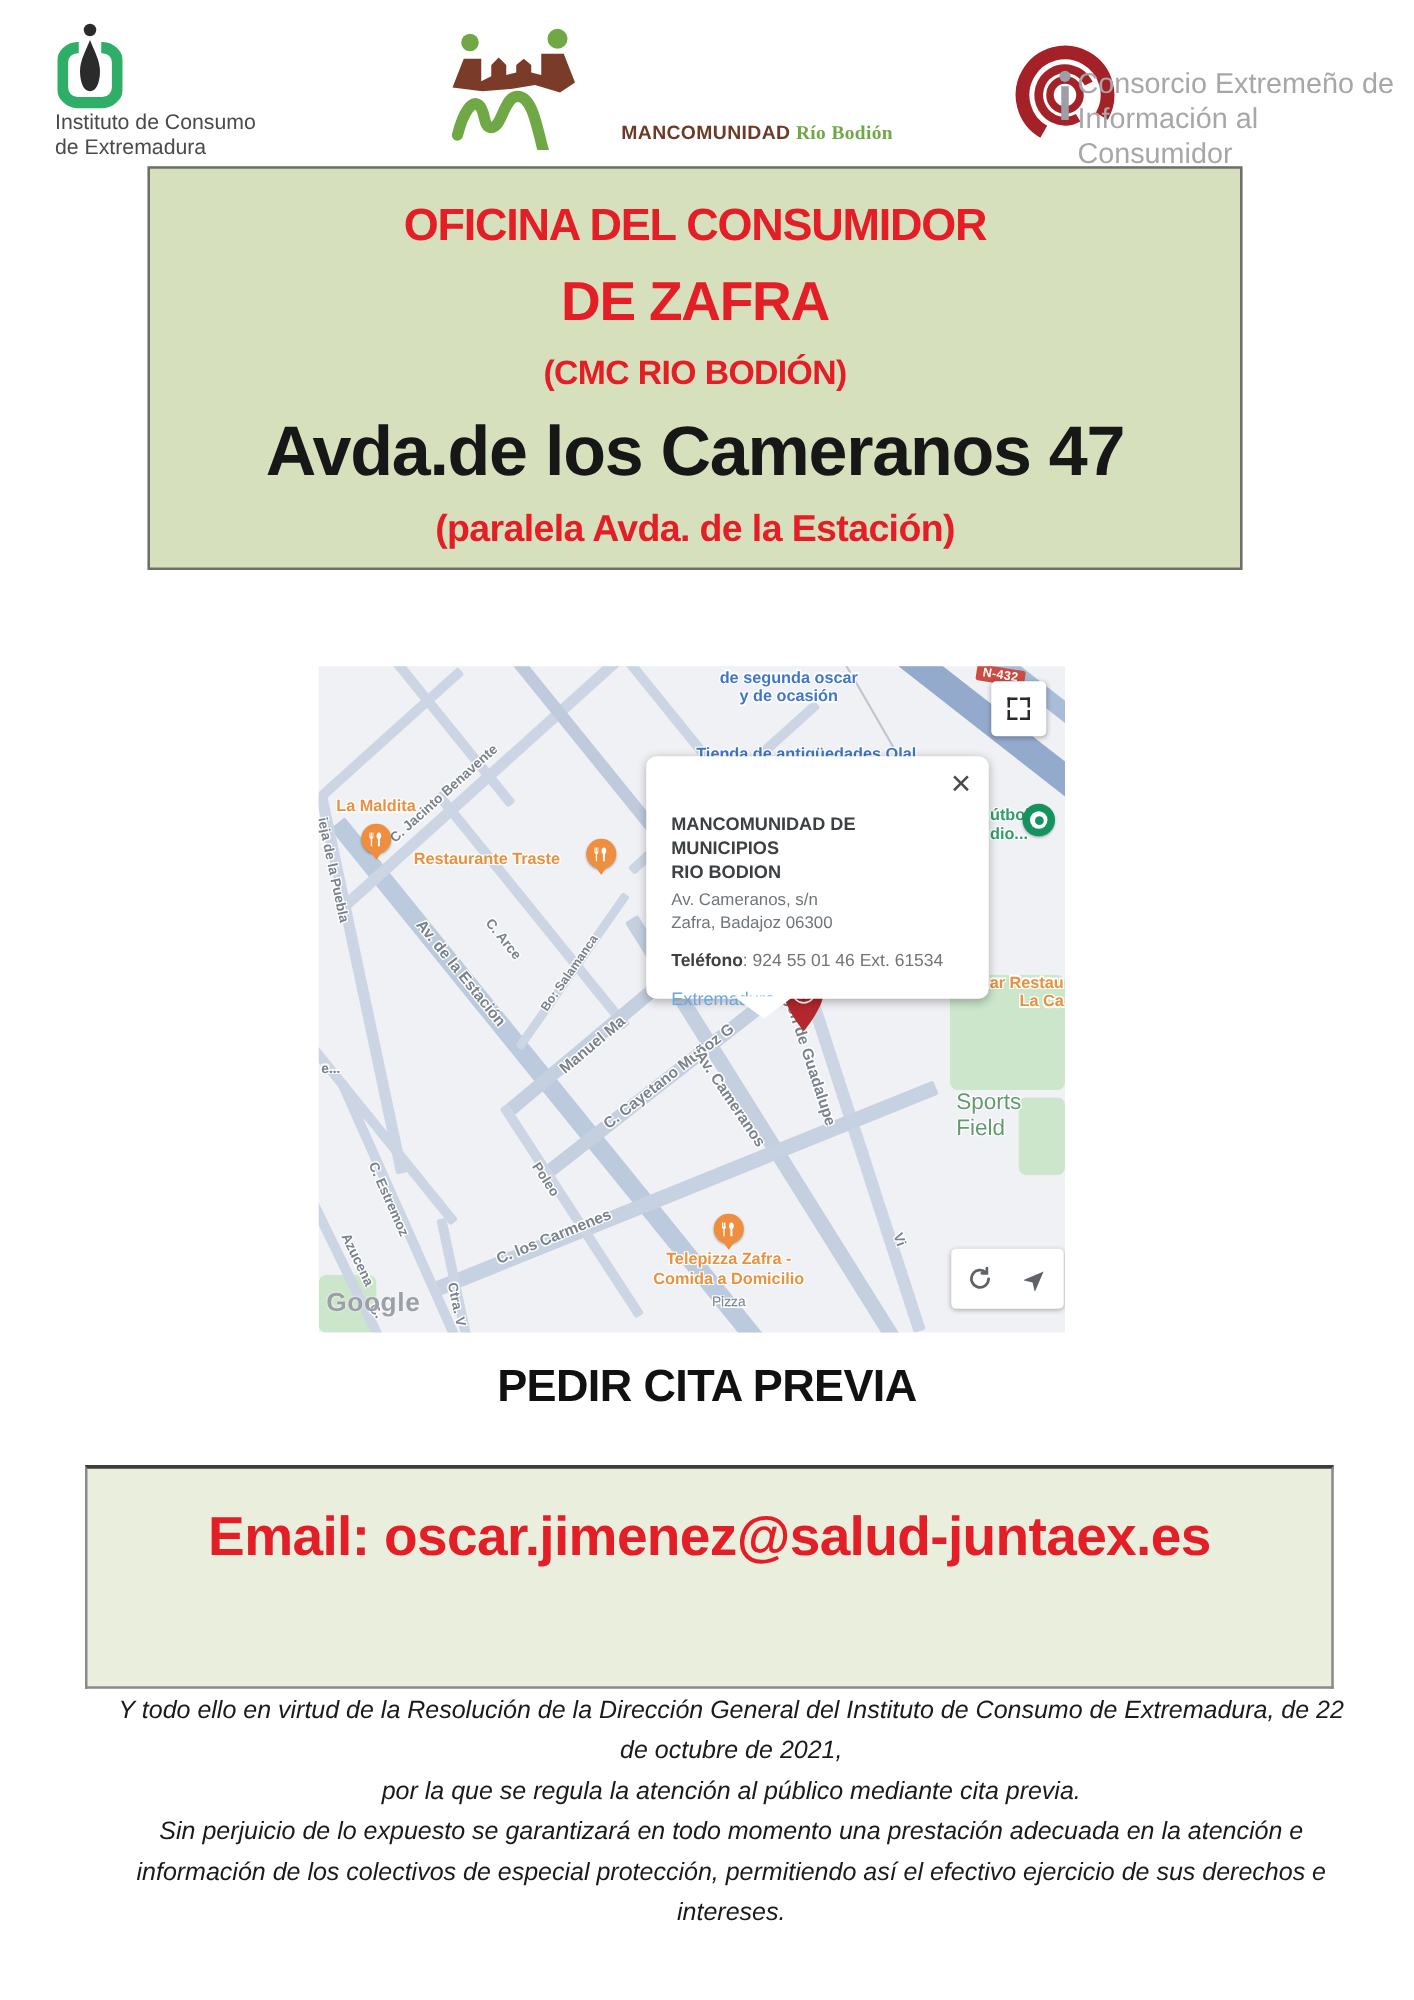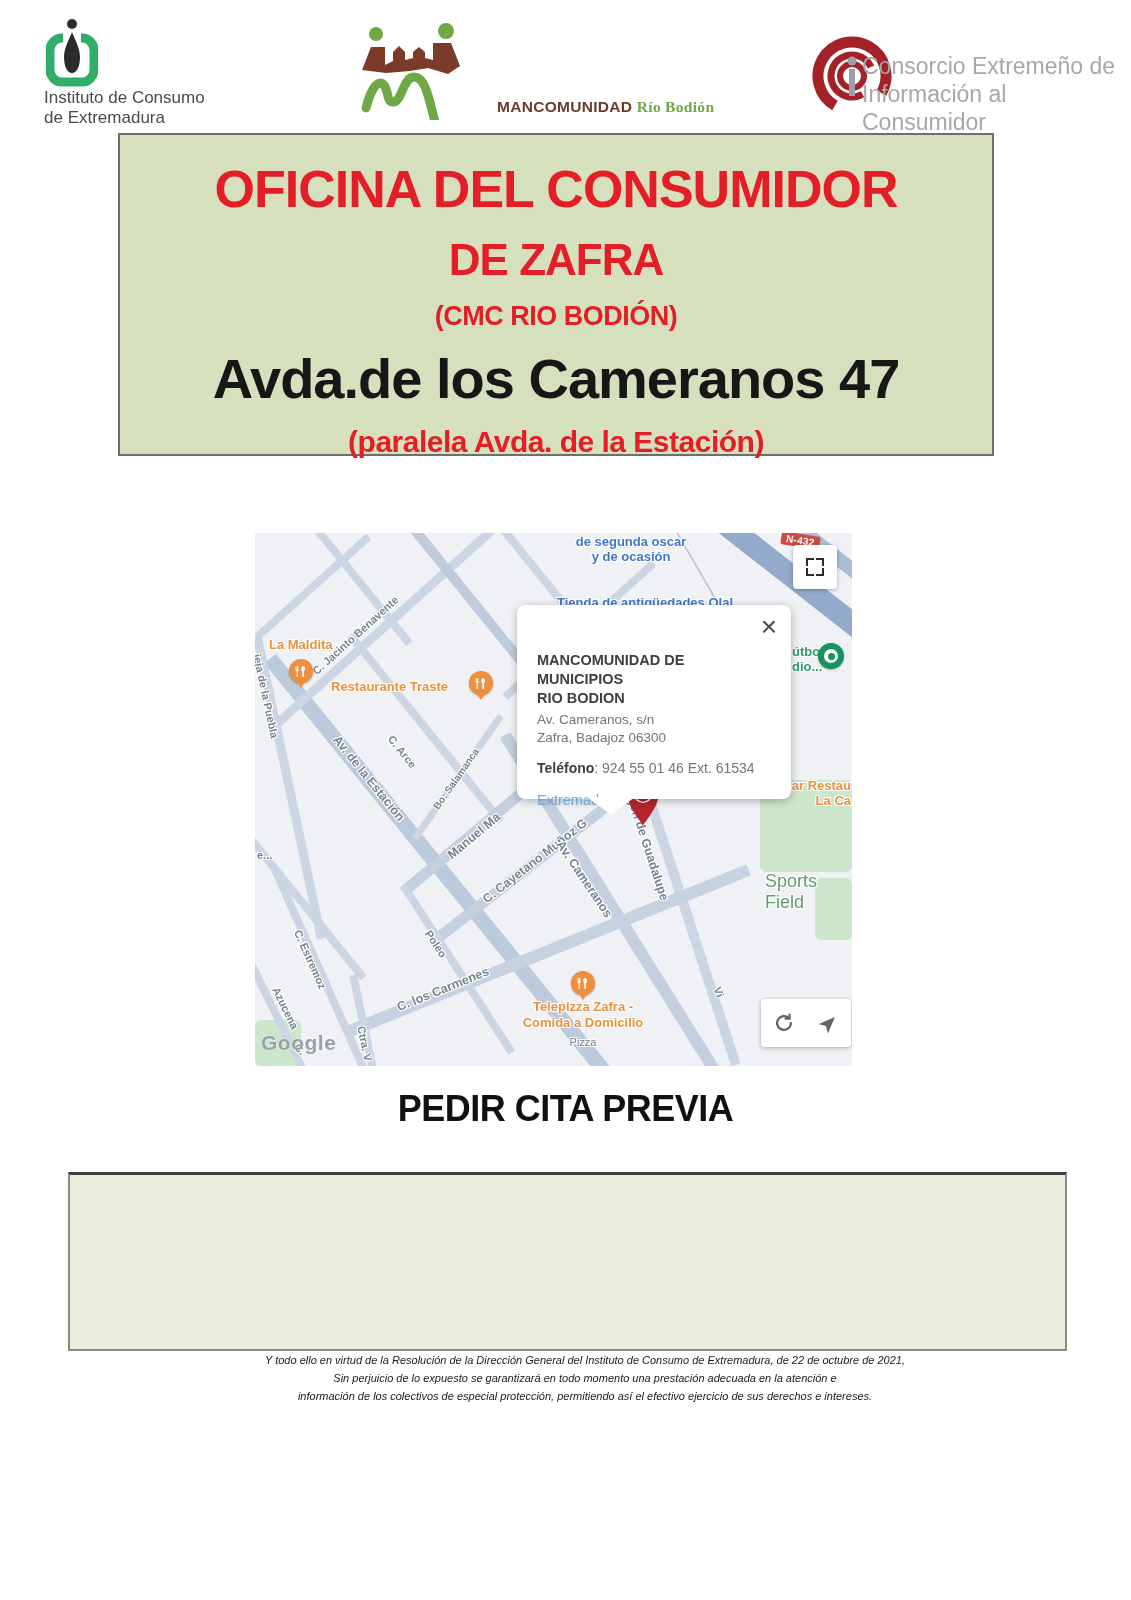--- a/index.html
+++ b/index.html
@@ -10,21 +10,21 @@
   
   .logo-text{color:#4a4a4a;font-size:17px;line-height:1.15;}
   .consorcio-text{color:#a7a7a7;font-size:23px;line-height:1.22;}
   .manc-name{color:#6d3a27;font-weight:bold;font-size:15.5px;letter-spacing:.3px;}
   .manc-region{color:#6fa844;font-weight:bold;font-size:15.5px;letter-spacing:.3px;font-family:Liberation Serif, serif;}
 
   
   .title-box{left:118px;top:133px;width:872px;height:319px;background:#d6e0bd;
              border:2px solid #6e6e6e;text-align:center;}
   .t-red{color:#e31e26;font-weight:bold;letter-spacing:-1px;}
-  .t1{font-size:52px;margin-top:24px;}
+  .t1{font-size:36px;margin-top:24px;}
   .t2{font-size:44px;margin-top:16px;}
   .t3{font-size:27px;margin-top:16px;letter-spacing:-.5px;}
   .t-addr{color:#171717;font-weight:bold;font-size:56px;letter-spacing:-1px;margin-top:14px;}
   .t-note{color:#e31e26;font-weight:bold;font-size:30px;letter-spacing:-.5px;margin-top:14px;}
 
   
   .map{left:255px;top:533px;width:597px;height:533px;background:#f0f1f4;overflow:hidden;}
   .road{position:absolute;transform-origin:0 50%;border-radius:2px;}
   .green{position:absolute;background:#cbe6cb;border-radius:6px;}
   .sr{position:absolute;font-size:11px;font-weight:bold;color:#79828d;white-space:nowrap;
@@ -75,21 +75,21 @@
   
   .cta{left:0;top:1088px;width:1131px;text-align:center;font-size:36px;font-weight:bold;
        color:#111;letter-spacing:-.5px;}
   .contact-box{left:68px;top:1172px;width:995px;height:174px;background:#eaeedd;
        border:2px solid #8a8a8a;border-top:3px solid #3d3d3d;text-align:center;}
   .c-phone{margin-top:16px;font-size:44px;font-weight:bold;color:#e31e26;letter-spacing:-.5px;}
   .c-email{margin-top:30px;font-size:44px;font-weight:bold;color:#e31e26;letter-spacing:-.5px;}
 
   
   .footer{left:90px;top:1352px;width:990px;text-align:center;font-style:italic;
-       font-size:11px;color:#1a1a1a;line-height:1.62;font-family:"Liberation Sans",sans-serif;}
+       font-size:20px;color:#1a1a1a;line-height:1.62;font-family:"Liberation Sans",sans-serif;}
 </style>
 </head>
 <body>
 
 <div class="page">
 
   <div class="abs" style="left:46px;top:18px;width:52px;height:70px;">
     <svg width="52" height="70" viewBox="0 0 52 70">
       <rect x="4" y="20" width="44" height="44" rx="12" fill="none" stroke="#2fae68" stroke-width="9"></rect>
       <rect x="17" y="12" width="18" height="14" fill="#ffffff"></rect>
@@ -283,21 +283,23 @@
         </svg>
       </span>
     </div>
 
     <div class="watermark">Google</div>
   </div>
 
   <div class="abs cta">PEDIR CITA PREVIA</div>
 
   <div class="abs contact-box">
+    <div class="c-email">Email: oscar.jimenez@salud-juntaex.es</div>
   </div>
 
   <div class="abs footer">
     <div>Y todo ello en virtud de la Resolución de la Dirección General del Instituto de Consumo de Extremadura, de 22 de octubre de 2021,</div>
+    <div>por la que se regula la atención al público mediante cita previa.</div>
     <div>Sin perjuicio de lo expuesto se garantizará en todo momento una prestación adecuada en la atención e</div>
     <div>información de los colectivos de especial protección, permitiendo así el efectivo ejercicio de sus derechos e intereses.</div>
   </div>
 
 </div>
 
 </body></html>

